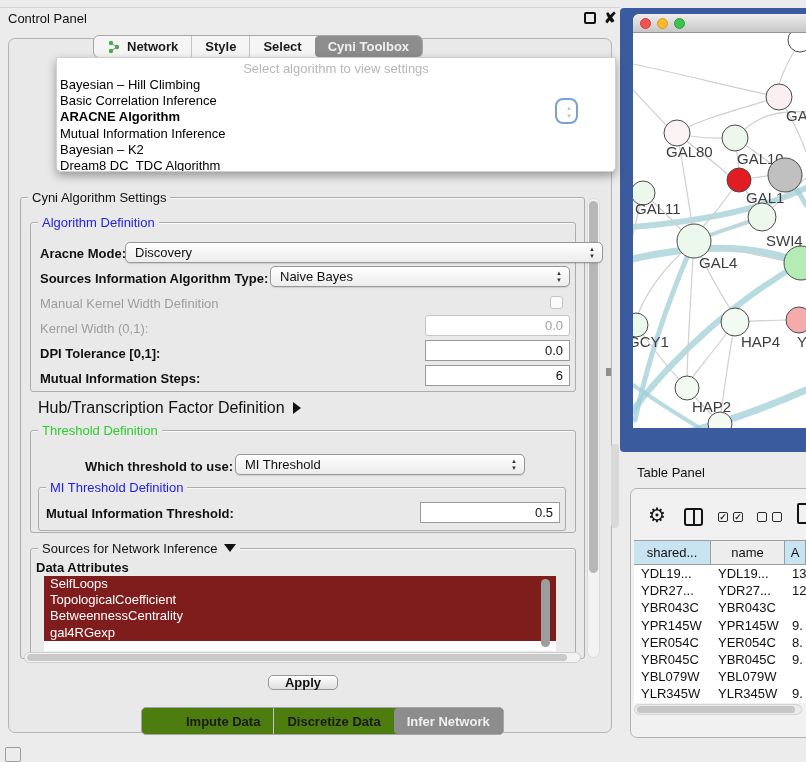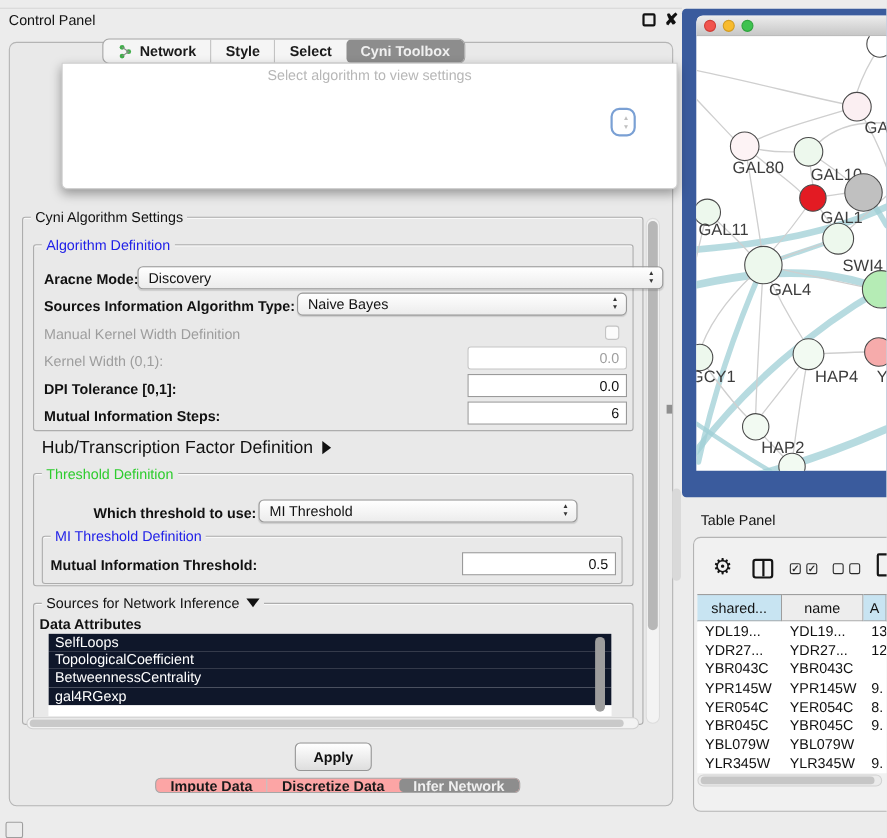--- a/index.html
+++ b/index.html
@@ -82,40 +82,40 @@
   .checkbox { position:absolute; width:13px; height:13px; border:1px solid #c4c4c4;
               border-radius:3px; background:#fbfbfb; }
 
   .tri-right { display:inline-block; width:0; height:0; border-left:8px solid #111;
                border-top:6px solid transparent; border-bottom:6px solid transparent; margin-left:8px; vertical-align:-1px;}
   .tri-down  { display:inline-block; width:0; height:0; border-top:8px solid #111;
                border-left:6px solid transparent; border-right:6px solid transparent; margin-left:6px; vertical-align:1px;}
 
   
   #attr-list { left:44px; top:576px; width:512px; height:75px; background:#fff; overflow:hidden; }
-  .attr-item { height:16.2px; line-height:16.2px; padding-left:6px; color:#fff; background:#0f172a; white-space:nowrap; }
+  .attr-item { height:16.2px; line-height:16.2px; padding-left:6px; color:#fff; background:#7f1d1d; white-space:nowrap; }
   #attr-vthumb { left:541px; top:579px; width:9px; height:68px; background:#9d9d9d; border-radius:5px; }
   #hscroll { left:24px; top:652px; width:557px; height:11px; background:#f2f2f2; border:1px solid #cfcfcf; border-radius:6px; }
   #hscroll .thumb { position:absolute; left:2px; top:1px; width:540px; height:7px; background:#c9c9c9; border-radius:4px; }
 
   
   #settings-sb { left:587px; top:198px; width:13px; height:460px; background:#f3f3f3; border:1px solid #dcdcdc; border-radius:7px;}
   #settings-sb .thumb { position:absolute; left:1px; top:2px; width:9px; height:372px; background:#b7b7b7; border-radius:5px; }
   #pane-grip { left:606px; top:368px; width:5px; height:8px; background:#8f8f8f; }
   #right-sliver { left:611px; top:444px; width:8px; height:84px; background:#d9d9d9; border-radius:4px; }
 
   
   #apply-btn {
-    left:268px; top:675px; width:70px; height:26px;
+    left:268px; top:675px; width:70px; height:15px;
     background:linear-gradient(#ffffff,#dedede); border:1px solid #979797; border-radius:5px;
     display:flex; align-items:center; justify-content:center; font-weight:bold;
   }
   #bottom-tabs {
-    left:141px; top:707px; height:14px; display:flex; align-items:stretch;
-    background:#fca5a5; border:1px solid #a6a6a6; border-radius:5px; overflow:hidden;
+    left:141px; top:707px; height:28px; display:flex; align-items:stretch;
+    background:#4d7c0f; border:1px solid #a6a6a6; border-radius:5px; overflow:hidden;padding-left:31px;
   }
 
   
   #net-backdrop { left:620px; top:8px; width:186px; height:444px; background:#3a5b9d; border-radius:4px 0 0 4px; }
   #net-window { left:633px; top:14px; width:173px; height:414px; background:#fff; border-radius:6px 0 0 0; overflow:hidden; }
   #net-titlebar { position:absolute; left:0; top:0; width:100%; height:19px;
     background:linear-gradient(#ededed,#c7c7c7); border-bottom:1px solid #959595; border-radius:6px 0 0 0; }
   .traffic { position:absolute; top:4px; width:11px; height:11px; border-radius:50%; }
   #tl-red    { left:7px;  background:#f1544d; border:1px solid #ce3d37; }
   #tl-yellow { left:24px; background:#f8bb2d; border:1px solid #d29c22; }
@@ -177,20 +177,28 @@
     <div class="tab selected">
       <span>Cyni Toolbox</span>
     </div>
   </div>
 
 <div class="abs" id="combo-fragment">
     <span class="arr">▲<br>▼</span>
   </div>
 <div class="abs" id="algo-popup">
   <div id="algo-hint">Select algorithm to view settings</div>
+  <div id="algo-items">
+      <div class="algo-item">Bayesian – Hill Climbing</div>
+      <div class="algo-item">Basic Correlation Inference</div>
+      <div class="algo-item bold">ARACNE Algorithm</div>
+      <div class="algo-item">Mutual Information Inference</div>
+      <div class="algo-item">Bayesian – K2</div>
+      <div class="algo-item">Dream8 DC_TDC Algorithm</div>
+    </div>
 </div>
 
 <div class="group" id="settings-group">
   <span class="legend">Cyni Algorithm Settings</span>
 </div>
 <div class="abs" id="settings-sb">
     <div class="thumb"></div>
   </div>
 <div class="abs" id="pane-grip"></div>
 <div class="abs" id="right-sliver"></div>

